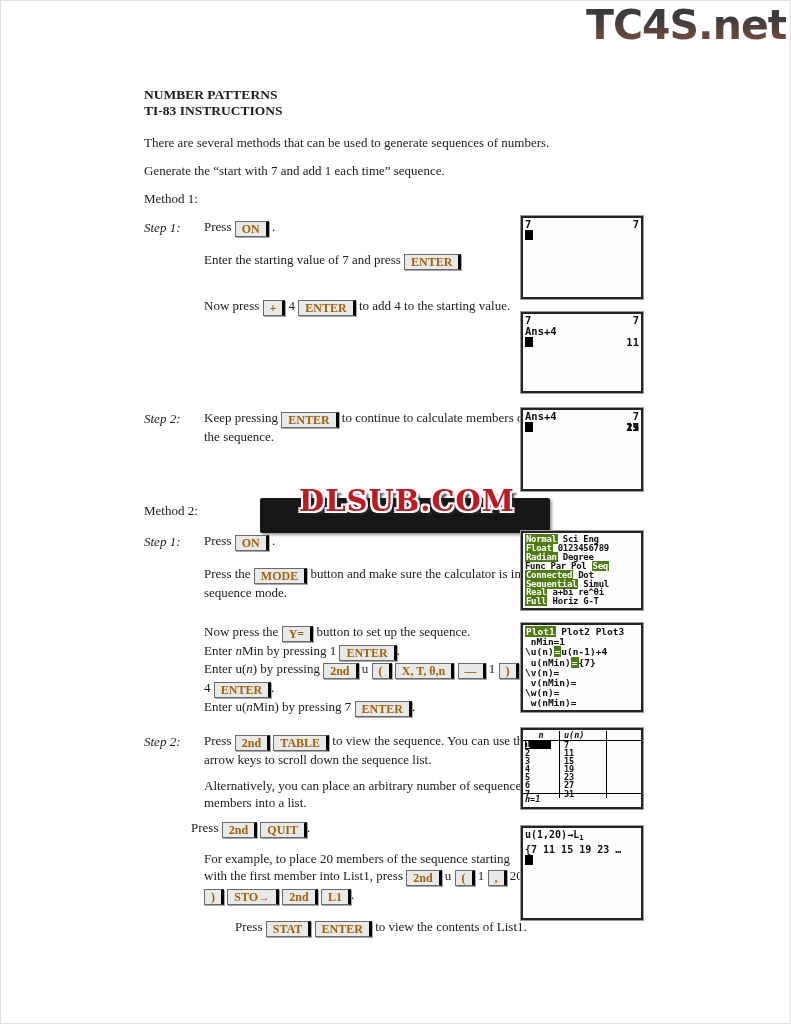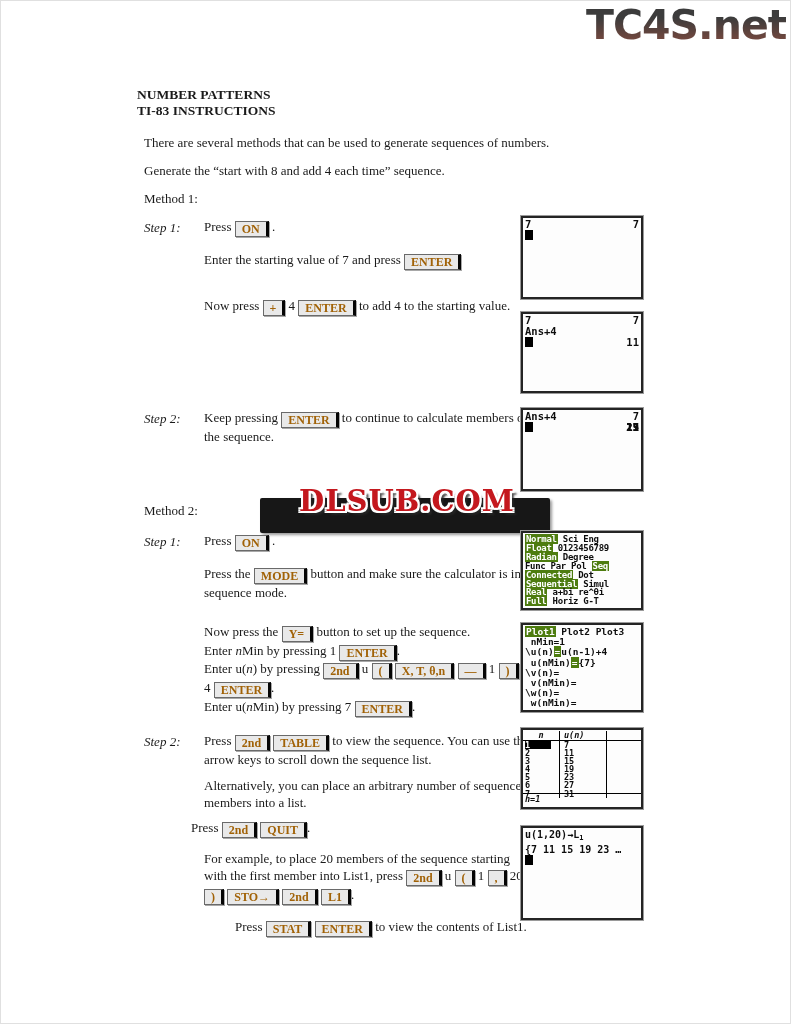--- a/index.html
+++ b/index.html
@@ -18,21 +18,21 @@
           color:#c4181e;
           text-shadow:-2px 0 0 #fff,2px 0 0 #fff,0 -2px 0 #fff,0 2px 0 #fff,
                       -2px -2px 0 #fff,2px 2px 0 #fff,-2px 2px 0 #fff,2px -2px 0 #fff,
                       4px 4px 2px rgba(40,40,40,.85);}
   .wm-bottom{position:absolute;right:6px;top:978px;
           font-family:"DejaVu Sans",sans-serif;font-weight:bold;font-size:33px;letter-spacing:0px;
           color:#cf5a64;-webkit-text-stroke:1.5px #7c2430;
           text-shadow:0 0 4px #ffffff,0 0 2px #ffffff,2px 2px 3px #b9b9b9;}
 
   
-  .title{position:absolute;left:136px;top:86px;font-weight:bold;font-size:13.5px;line-height:15.5px;}
+  .title{position:absolute;left:143px;top:86px;font-weight:bold;font-size:13.5px;line-height:15.5px;}
   .para{position:absolute;font-size:13px;line-height:17px;}
   .steplabel{font-style:italic;}
 
   
   .key{display:inline-block;padding:0 6px;background:#e9e9e9;border:1px solid #6a6a6a;border-right:3px solid #050505;
        box-shadow:1px 1px 0 #a8a8a8;font-family:"Liberation Serif",serif;font-weight:bold;font-size:12px;
        line-height:14px;vertical-align:-2px;white-space:nowrap;color:#a16207;}
 
   
   .calc{position:absolute;left:520px;width:122px;background:#fdfdfd;border:2px solid #242424;
@@ -67,21 +67,21 @@
 <div class="page">
 
   <div class="wm-top">TC4S.net</div>
 
   <div class="title">
     <div>NUMBER PATTERNS</div>
     <div>TI-83 INSTRUCTIONS</div>
   </div>
 
   <div class="para" style="left:143px;top:133px;width:460px;"><span>There are several methods that can be used to generate sequences of numbers.</span></div>
-  <div class="para" style="left:143px;top:161px;width:460px;"><span>Generate the “start with 8 and add 4 each time” sequence.</span></div>
+  <div class="para" style="left:143px;top:161px;width:460px;"><span>Generate the “start with 7 and add 1 each time” sequence.</span></div>
   <div class="para" style="left:143px;top:189px;"><span>Method 1:</span></div>
 
   <div class="para steplabel" style="left:143px;top:218px;"><span>Step 1:</span></div>
   <div class="para" style="left:203px;top:217px;width:360px;"><span>Press </span><span class="key">ON</span><span> .</span></div>
   <div class="para" style="left:203px;top:250px;width:360px;"><span>Enter the starting value of 7 and press </span><span class="key">ENTER</span></div>
   <div class="para" style="left:203px;top:296px;width:380px;"><span>Now press </span><span class="key">+</span><span> 4 </span><span class="key">ENTER</span><span> to add 4 to the starting value.</span></div>
 
   <div class="para steplabel" style="left:143px;top:409px;"><span>Step 2:</span></div>
   <div class="para" style="left:203px;top:408px;width:380px;"><span>Keep pressing </span><span class="key">ENTER</span><span> to continue to calculate members of</span><br><span>the sequence.</span></div>
 

